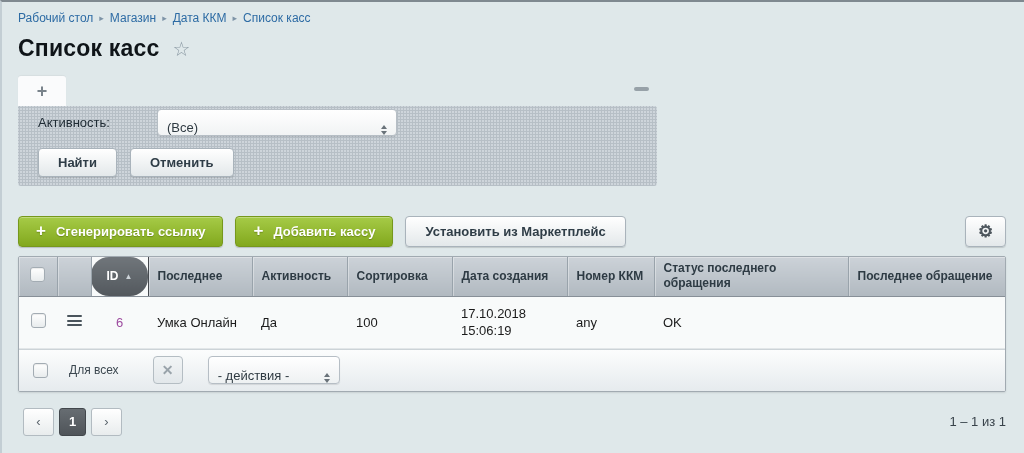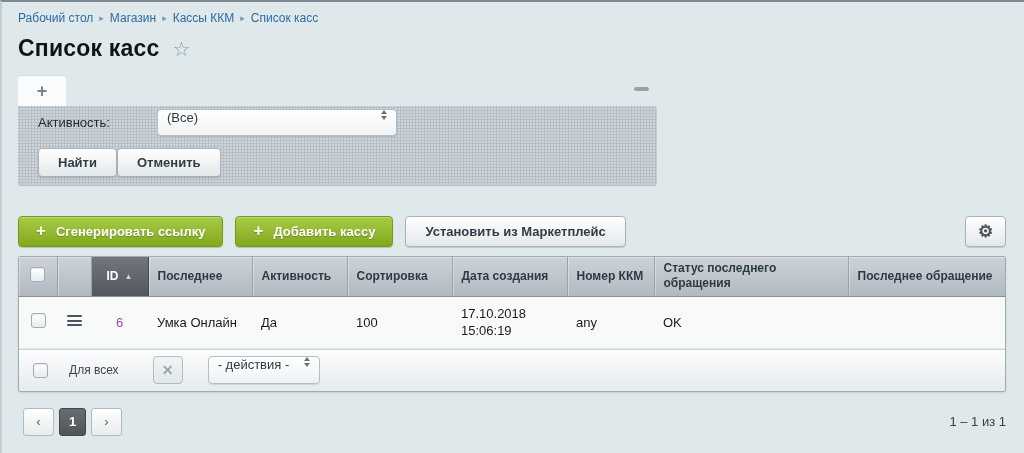--- a/index.html
+++ b/index.html
@@ -36,30 +36,30 @@
   .tab-plus { width:48px; background:#fafbfc; display:flex; align-items:center; justify-content:center;
               color:#79838b; font-size:18px; font-weight:bold; box-shadow:0 -1px 1px rgba(0,0,0,.04); }
   .collapse-btn { position:absolute; right:8px; top:11px; width:15px; height:4px;
                   background:#97a1a8; border-radius:2px; cursor:pointer; }
   .filter-panel { height:80px; border-radius:0 3px 3px 3px; padding:3px 20px; }
   .field-row { display:flex; align-items:center; }
   .field-row label { font-size:13px; color:#202c35; width:119px; }
   .selectbox {
     height:27px; background:linear-gradient(#ffffff,#f1f3f4);
     border:1px solid #b6bec5; border-radius:4px;
-    display:flex; align-items:flex-start; justify-content:space-between;
+    display:flex; align-items:flex-end; justify-content:space-between;
     padding:0 9px; font-size:13px; color:#2f3a42; cursor:pointer;
     box-shadow:0 1px 1px rgba(0,0,0,.10);
   }
   .sel-activity { width:240px; }
   .spin { display:inline-flex; flex-direction:column; align-items:center; gap:2px; margin-left:8px; }
   .spin i { display:block; width:0; height:0; border-left:3.5px solid transparent; border-right:3.5px solid transparent; }
   .spin i.up   { border-bottom:4px solid #697279; }
   .spin i.down { border-top:4px solid #697279; }
-  .btn-row { margin-top:12px; display:flex; }
+  .btn-row { margin-top:12px; display:flex; gap:13px; }
   .btn-white {
     height:29px; padding:0 19px; background:linear-gradient(#ffffff,#e3e8ea);
     border:1px solid #a9b3bb; border-radius:4px; font-size:13px; font-weight:bold; color:#2f3d47;
     box-shadow:0 1px 1px rgba(0,0,0,.14); cursor:pointer; font-family:inherit;
   }
 
   
   .context-bar { margin-top:30px; display:flex; gap:12px; align-items:center; }
   .btn-green {
     height:31px; padding:0 17px; border-radius:4px; cursor:pointer; font-family:inherit;
@@ -78,41 +78,41 @@
           box-shadow:0 1px 2px rgba(0,0,0,.10); background:#f8fafa; }
   table { width:100%; border-collapse:collapse; table-layout:fixed; }
   th {
     height:39px; background:linear-gradient(#ccd2d8,#b1b9c0);
     font-size:12px; font-weight:bold; color:#2e3b44; text-align:left;
     padding:4px 9px; border-right:1px solid #99a3ab; border-bottom:1px solid #878f97;
     box-shadow:inset 1px 1px 0 rgba(255,255,255,.35); line-height:1.25; cursor:pointer;
   }
   th.c-center { text-align:center; }
   th.sorted { background:linear-gradient(#70767b,#53585d); color:#fff; box-shadow:none;
-              border-right-color:#45494e; text-align:center; }
+              border-right-color:#45494e; text-align:center;border-radius:18px; }
   th.sorted .sort-arrow { font-size:8px; color:#ccd3d8; margin-left:6px; vertical-align:1px; }
   td { font-size:13px; color:#1b1b1b; padding:8px 9px; height:49px;
        border-bottom:1px solid #e2e6e8; vertical-align:middle; background:#f8fafa; }
   td.c-center { text-align:center; }
   .id-link { color:#9c4a9e; text-decoration:none; cursor:pointer; }
   .dt span { display:block; line-height:1.35; }
 
   .checkbox { width:15px; height:15px; border:1px solid #a3acb3; border-radius:3px;
               background:linear-gradient(#ffffff,#e8eced); display:inline-block;
               box-shadow:inset 0 1px 1px rgba(0,0,0,.08); cursor:pointer; }
   .burger { display:inline-block; width:15px; cursor:pointer; }
   .burger i { display:block; height:2px; background:#4a545c; margin:2.5px 0; border-radius:1px; }
 
   .grid-footer { height:42px; background:linear-gradient(#fcfdfd,#e6ebee); border-top:1px solid #ccd3d7;
                  display:flex; align-items:center; padding-left:14px; gap:21px; }
   .grid-footer .for-all { font-size:12px; color:#3c4850; padding-right:9px; }
   .btn-x { width:30px; height:28px; border:1px solid #b4bdc3; border-radius:4px;
            background:linear-gradient(#f2f5f6,#e2e7ea); color:#99a3aa; font-size:14px; font-weight:bold;
            display:flex; align-items:center; justify-content:center; cursor:pointer; margin-left:4px; }
-  .sel-actions { width:112px; height:28px; margin-left:4px; background:linear-gradient(#ffffff,#eef1f2); }
+  .sel-actions { width:132px; height:28px; margin-left:4px; background:linear-gradient(#ffffff,#eef1f2); }
 
   
   .pagination-row { margin-top:16px; display:flex; align-items:center; }
   .pg-left { display:flex; gap:5px; margin-left:5px; flex:1; }
   .pg-btn { width:31px; height:28px; background:linear-gradient(#ffffff,#e8eced); border:1px solid #b2bbc1;
             border-radius:3px; color:#5a646c; font-size:13px; display:flex; align-items:center;
             justify-content:center; cursor:pointer; }
   .pg-current { width:27px; height:28px; background:linear-gradient(#676d72,#4f5459); border:1px solid #42474c;
                 border-radius:3px; color:#fff; font-size:13px; font-weight:bold;
                 display:flex; align-items:center; justify-content:center; cursor:pointer; }
@@ -124,21 +124,21 @@
 </head>
 <body>
 
 <div class="page">
 
   <div class="breadcrumb">
     <a>Рабочий стол</a>
     <span class="crumb-sep">▸</span>
     <a>Магазин</a>
     <span class="crumb-sep">▸</span>
-    <a>Кассы ККМ</a>
+    <a>Дата ККМ</a>
     <span class="crumb-sep">▸</span>
     <a>Список касс</a>
   </div>
 
   <div class="title-row">
     <h1>Список касс</h1>
     <span class="fav-star">☆</span>
   </div>
 
   <div class="filter-wrap">

